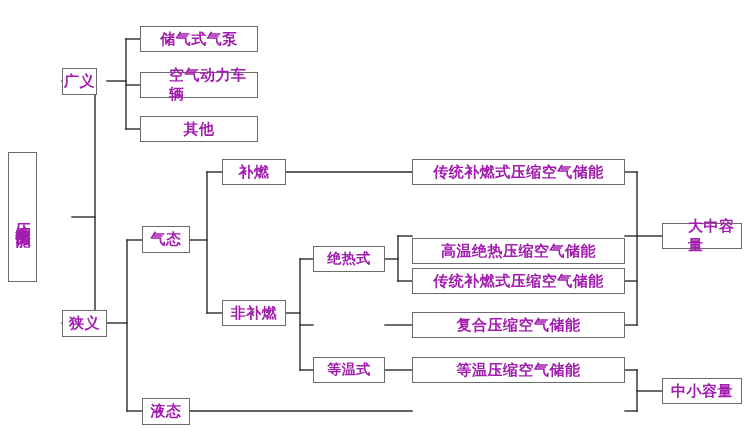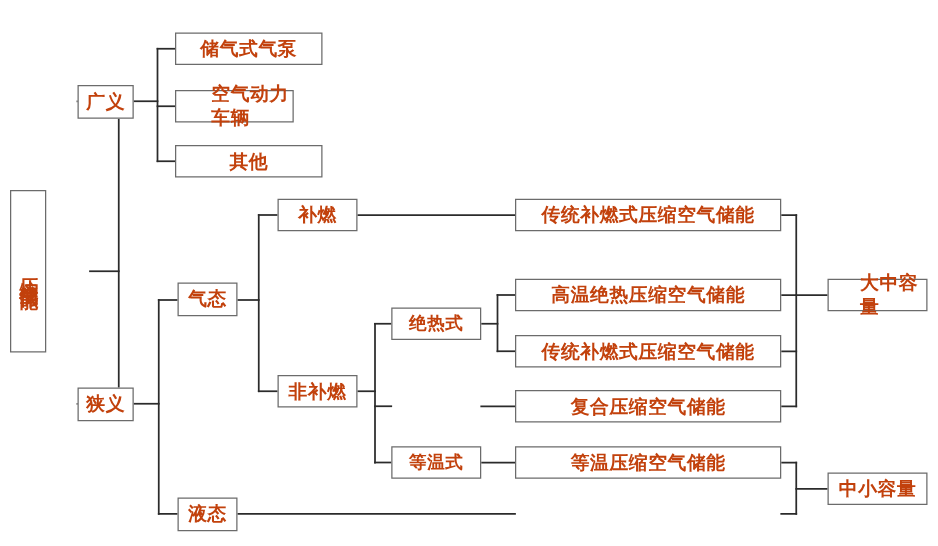--- a/index.html
+++ b/index.html
@@ -20,21 +20,21 @@
     left: 0;
     top: 0;
     width: 750px;
     height: 437px;
   }
   .node {
     position: absolute;
     box-sizing: border-box;
     border: 1.5px solid #6b6b6b;
     background: #ffffff;
-    color: #c2410c;
+    color: #a21caf;
     display: flex;
     align-items: center;
     justify-content: center;
     font-weight: bold;
     letter-spacing: 0.5px;
     z-index: 5;
   }
   .node-root {
     writing-mode: vertical-rl;
     text-orientation: upright;
@@ -102,38 +102,38 @@
 
       <path d="M625,370 L637,370"></path>
       <path d="M625,411 L637,411"></path>
       <path d="M637,370 L637,411"></path>
       <path d="M637,391 L662,391"></path>
     </g>
   </svg>
 
   <div class="node node-root f15" style="left:8px; top:152px; width:29px; height:130px;">压缩空气储能</div>
 
-  <div class="node f15" style="left:62px; top:68px; width:45px; height:27px;">广义</div>
+  <div class="node f15" style="left:62px; top:68px; width:35px; height:27px;">广义</div>
   <div class="node f15" style="left:62px; top:310px; width:45px; height:27px;">狭义</div>
 
   <div class="node f15" style="left:140px; top:26px; width:118px; height:26px;">储气式气泵</div>
-  <div class="node f15" style="left:140px; top:72px; width:95px; height:26px;padding-left:28px;">空气动力车辆</div>
+  <div class="node f15" style="left:140px; top:72px; width:118px; height:26px;padding-left:28px;">空气动力车辆</div>
   <div class="node f15" style="left:140px; top:116px; width:118px; height:26px;">其他</div>
 
   <div class="node f15" style="left:142px; top:226px; width:48px; height:27px;">气态</div>
   <div class="node f15" style="left:142px; top:398px; width:48px; height:27px;">液态</div>
 
   <div class="node f15" style="left:222px; top:159px; width:64px; height:26px;">补燃</div>
   <div class="node f15" style="left:222px; top:300px; width:64px; height:26px;">非补燃</div>
 
   <div class="node f14" style="left:313px; top:246px; width:72px; height:26px;">绝热式</div>
   <div class="node f14" style="left:313px; top:357px; width:72px; height:26px;">等温式</div>
 
   <div class="node f15" style="left:412px; top:159px; width:213px; height:26px;">传统补燃式压缩空气储能</div>
-  <div class="node f15" style="left:412px; top:223px; width:213px; height:26px;text-align:center;">高温绝热压缩空气储能</div>
+  <div class="node f15" style="left:412px; top:238px; width:213px; height:26px;text-align:center;">高温绝热压缩空气储能</div>
   <div class="node f15" style="left:412px; top:268px; width:213px; height:26px;">传统补燃式压缩空气储能</div>
   <div class="node f15" style="left:412px; top:357px; width:213px; height:26px;">等温压缩空气储能</div>
   <div class="node f15" style="left:412px; top:312px; width:213px; height:26px;">复合压缩空气储能</div>
 
   <div class="node f15" style="left:662px; top:223px; width:80px; height:26px;padding-left:25px;">大中容量</div>
   <div class="node f15" style="left:662px; top:378px; width:80px; height:26px;">中小容量</div>
 
 </div>
 
 </body></html>

